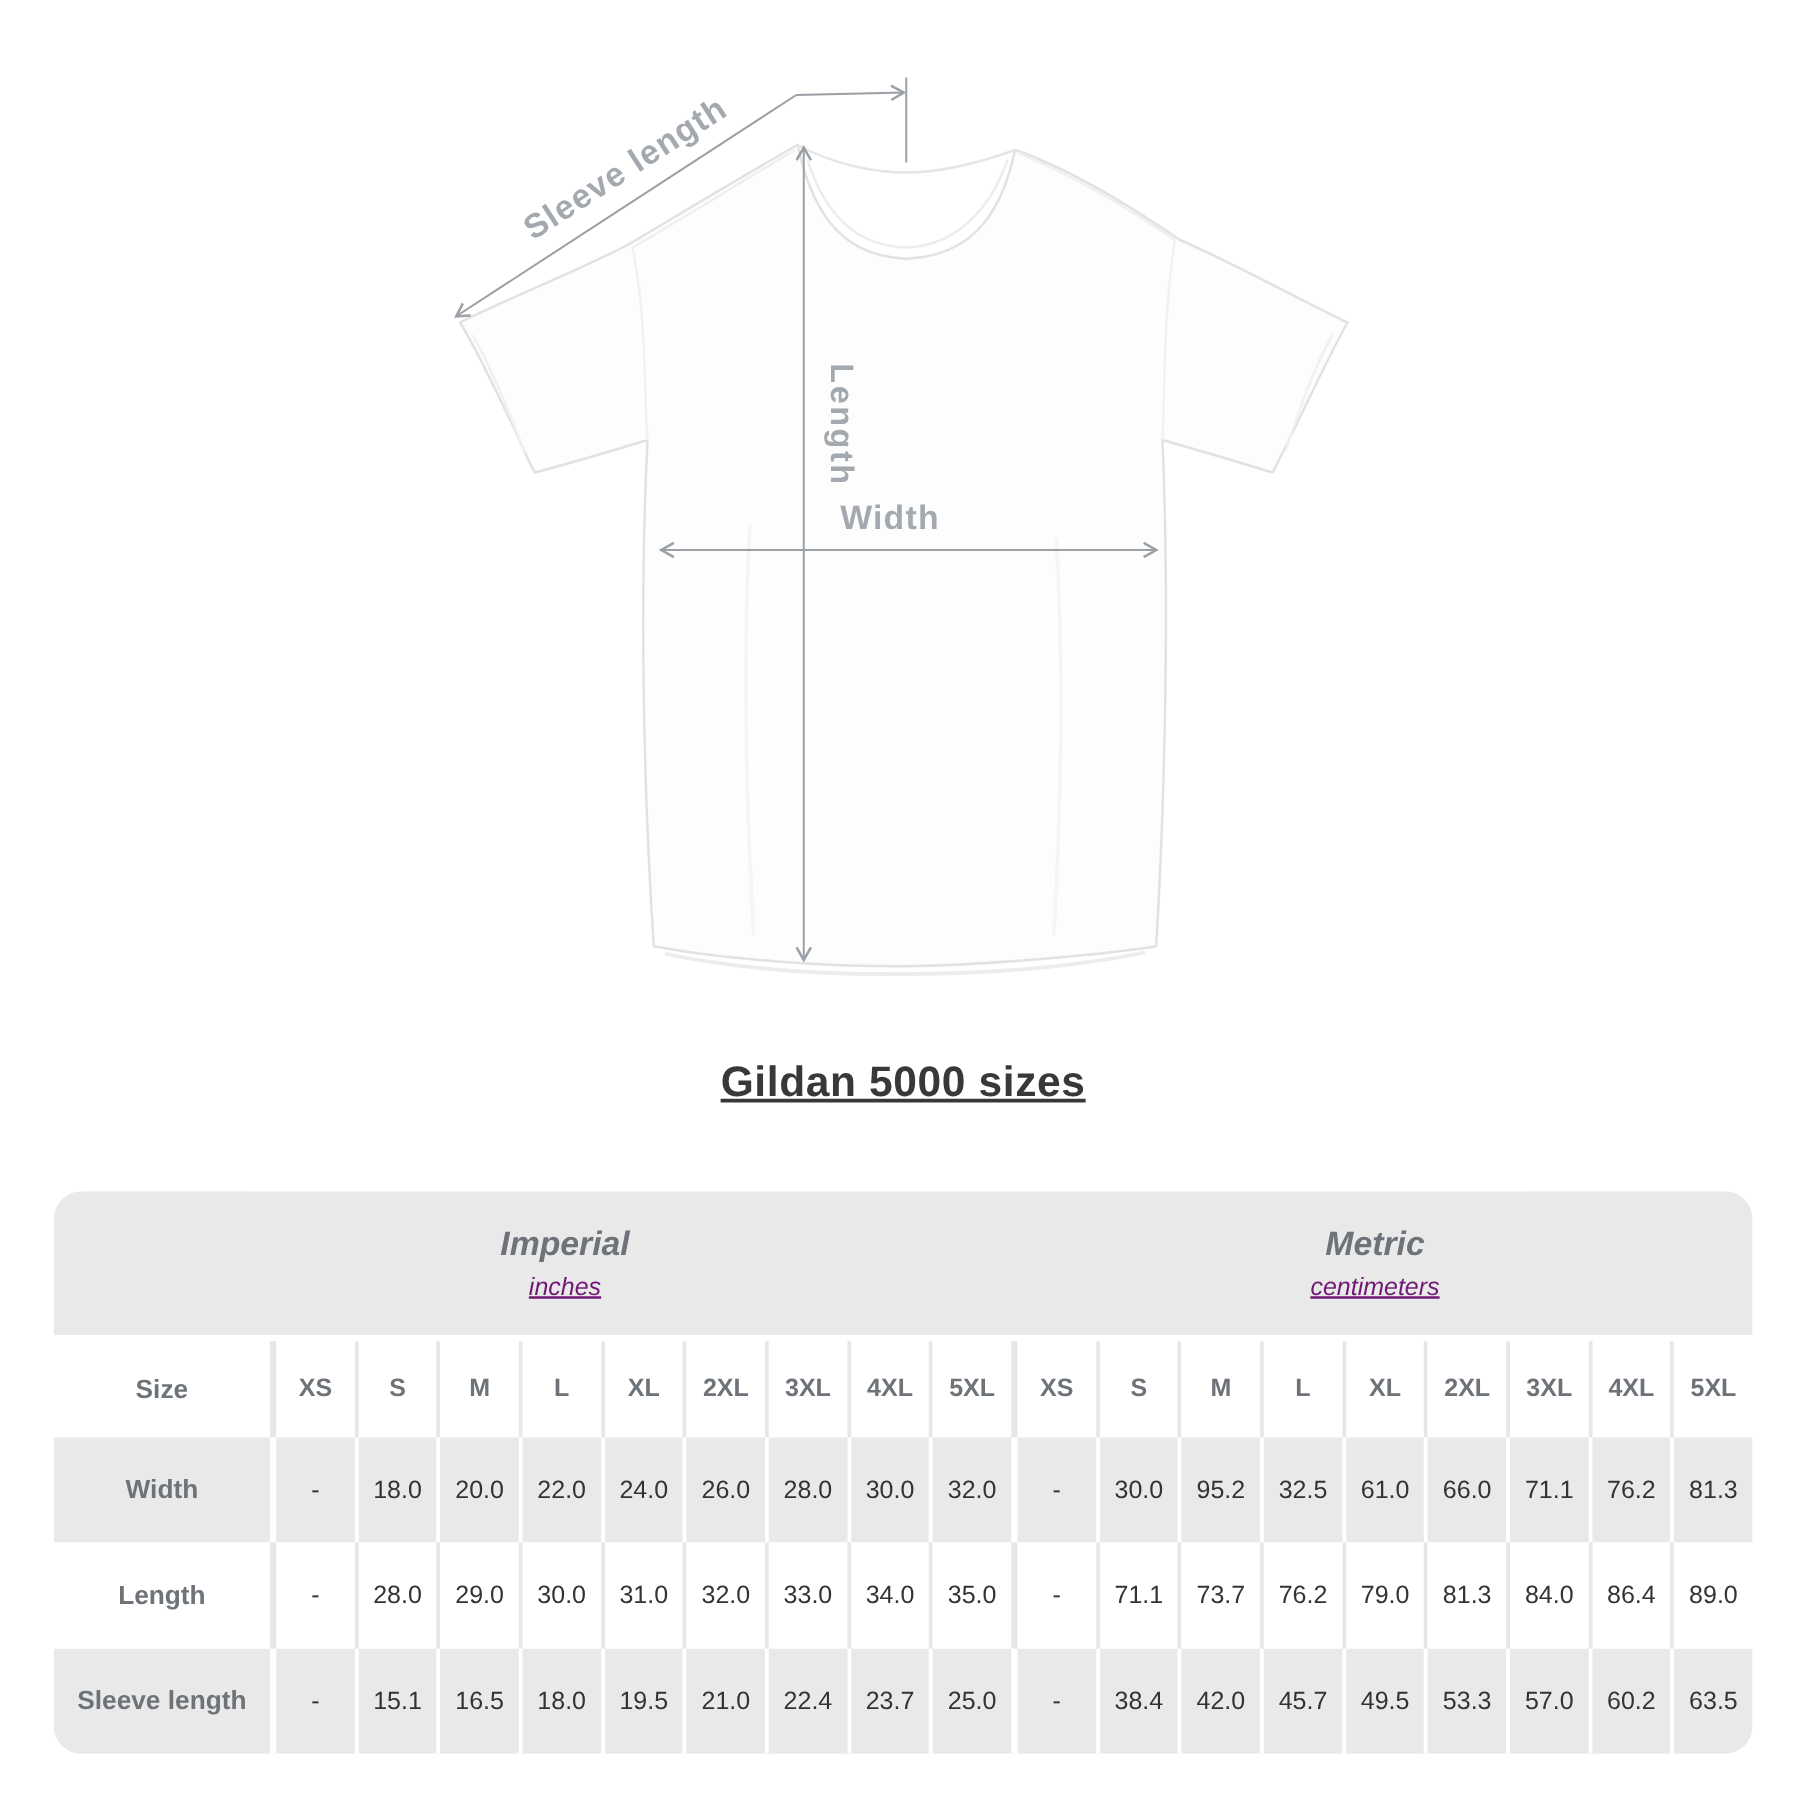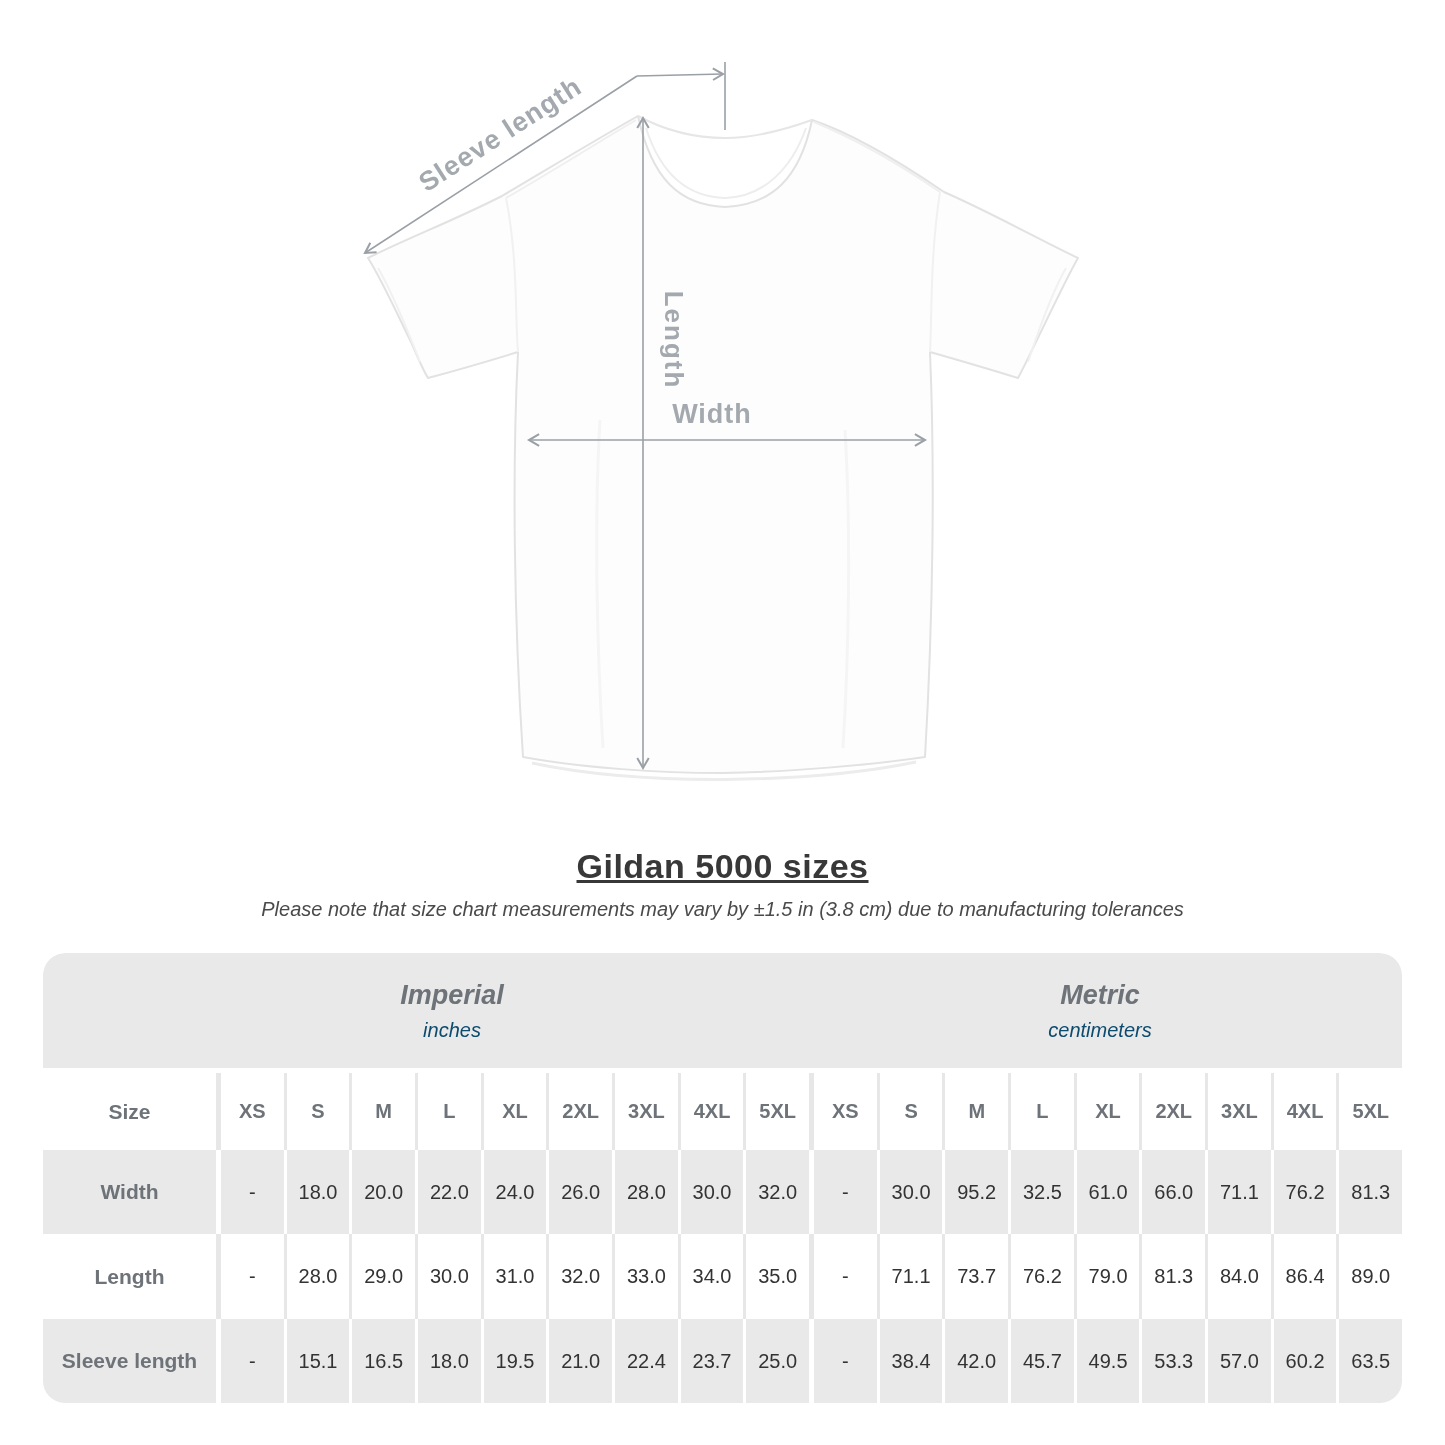--- a/index.html
+++ b/index.html
@@ -17,21 +17,21 @@
 
   
   .tablewrap{position:absolute;left:43px;top:953px;width:1359px;height:450px;
              border-radius:22px;overflow:hidden;}
   .band{position:relative;height:115px;background:#e9e9e9;border-radius:22px 22px 0 0;
         margin-bottom:5px;}
   .ug{position:absolute;top:50%;transform:translate(-50%,-50%);text-align:center;white-space:nowrap;}
   .ug-imperial{left:409px;}
   .ug-metric{left:1057px;text-align:center;}
   .ug .ug-l{font-size:27px;font-weight:bold;font-style:italic;color:#6d7378;}
-  .ug .ug-s{font-size:20px;font-style:italic;color:#0c4a6e;margin-top:8px;}
+  .ug .ug-s{font-size:20px;font-style:italic;color:#701a75;margin-top:8px;text-decoration:underline;}
 
   .row{display:flex;width:100%;}
   .row.light{--sep:#e7e7e7;background:#ffffff;text-align:right;}
   .row.shade{--sep:#ffffff;background:#e9e9e9;}
   .cell{flex:1 1 0;display:flex;align-items:center;justify-content:center;min-width:0;}
   .cell.lab{flex:0 0 173px;font-weight:bold;color:#6d7378;font-size:21px;}
   .row .cell + .cell{border-left:3px solid var(--sep);}
   .row .cell.fd{border-left-width:5px;}
   .head{font-weight:bold;color:#6d7378;font-size:20px;}
   .val{color:#333333;font-size:20px;}
@@ -102,21 +102,20 @@
     <g stroke="#9aa0a6" stroke-width="1.6" fill="none">
       <path d="M 529,440 L 925,440" marker-start="url(#arr)" marker-end="url(#arr)"></path>
     </g>
 
     <text transform="translate(505,142) rotate(-32.8)" text-anchor="middle" font-size="27" font-weight="bold" letter-spacing="1" fill="#a3a9ae">Sleeve length</text>
     <text transform="translate(665,340) rotate(90)" text-anchor="middle" font-size="26" font-weight="bold" letter-spacing="2" fill="#a3a9ae">Length</text>
     <text x="712" y="423" text-anchor="middle" font-size="27" font-weight="bold" letter-spacing="1" fill="#a3a9ae">Width</text>
   </svg>
 
   <div class="title">Gildan 5000 sizes</div>
-  <div class="subtitle">Please note that size chart measurements may vary by ±1.5 in (3.8 cm) due to manufacturing tolerances</div>
 
   <div class="tablewrap">
 
     <div class="band">
       <div class="ug ug-imperial">
         <div class="ug-l">Imperial</div>
         <div class="ug-s">inches</div>
       </div>
       <div class="ug ug-metric">
         <div class="ug-l">Metric</div>

